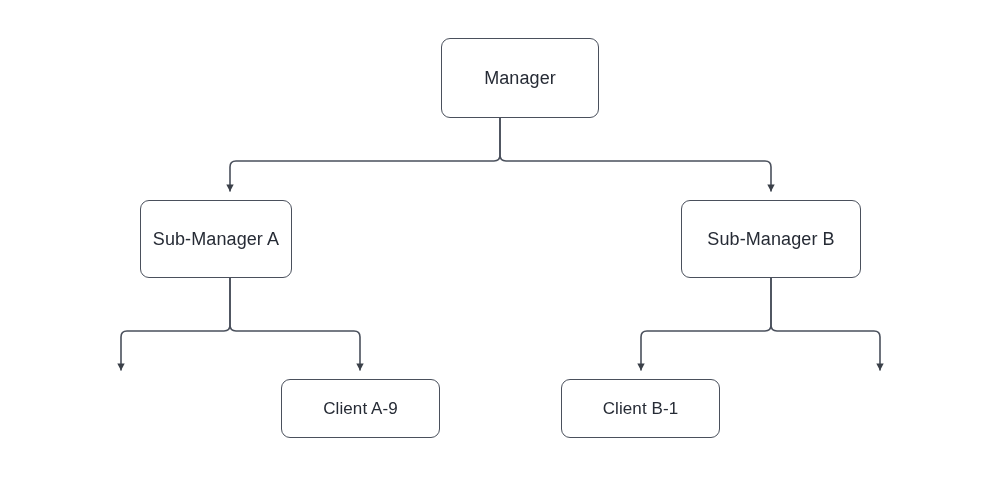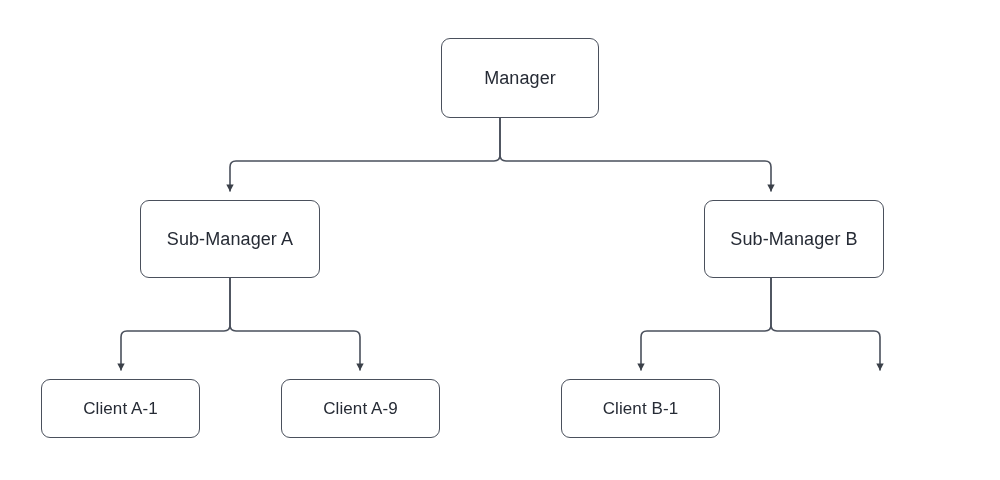--- a/index.html
+++ b/index.html
@@ -49,31 +49,30 @@
     left: 421px;
     top: 38px;
     width: 158px;
     height: 80px;
     font-size: 18px;
     margin-left: 20px;
   }
   .node-mid-left {
     left: 140px;
     top: 200px;
-    width: 180px;
+    width: 152px;
     height: 78px;
     font-size: 18px;
   }
   .node-mid-right {
     left: 681px;
     top: 200px;
     width: 180px;
     height: 78px;
     font-size: 18px;
-    margin-left: 23px;
   }
   .node-leaf {
     top: 379px;
     width: 159px;
     height: 59px;
     font-size: 17px;
   }
   .leaf-a1 { left: 41px; }
   .leaf-a2 { left: 281px; }
   .leaf-b1 { left: 561px; justify-content: center; }
@@ -109,23 +108,20 @@
   </div>
 
   <div class="node node-mid-left">
     <span class="node-label">Sub-Manager A</span>
   </div>
 
   <div class="node node-mid-right">
     <span class="node-label">Sub-Manager B</span>
   </div>
 
-  <div class="node node-leaf leaf-a1">
-    <span class="node-label">Client A-1</span>
-  </div>
 
   <div class="node node-leaf leaf-a2">
     <span class="node-label">Client A-9</span>
   </div>
 
   <div class="node node-leaf leaf-b1">
     <span class="node-label">Client B-1</span>
   </div>
 
 

